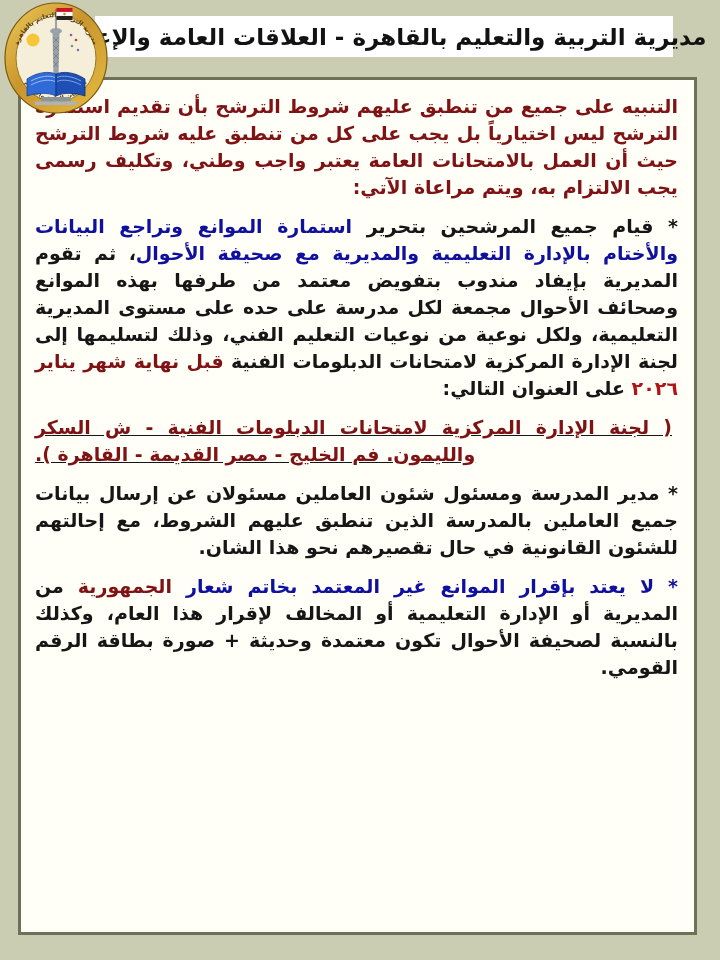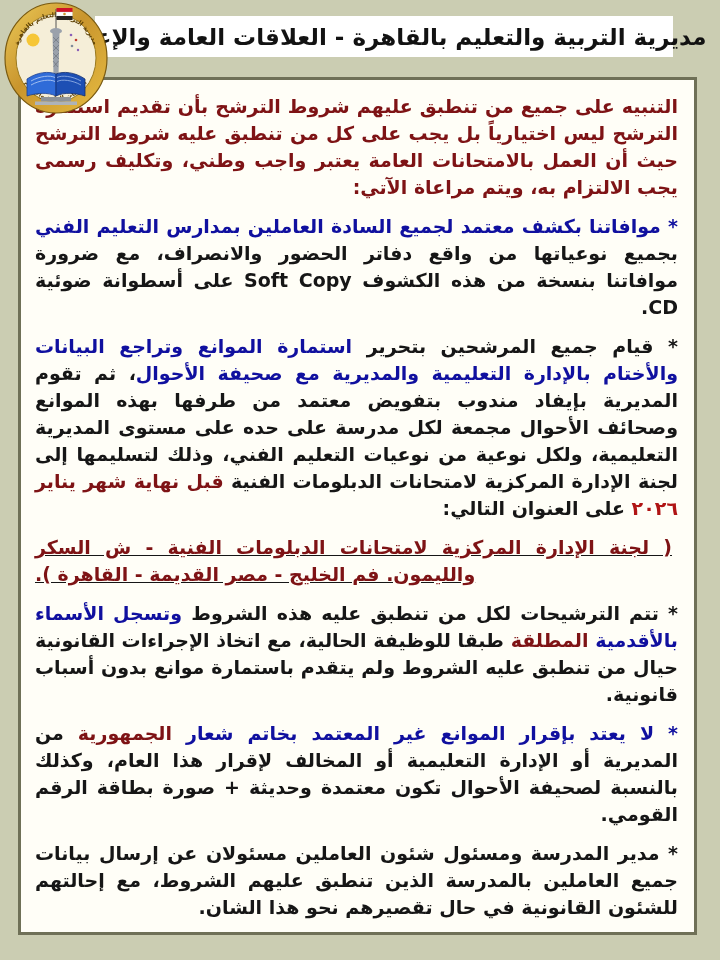--- a/index.html
+++ b/index.html
@@ -114,22 +114,20 @@
         <path d="M28,80 C37,75 47,74 52,76.5 M28,84 C37,79 47,78 52,80.5" stroke="#bcd2f5" stroke-width="0.8" fill="none"></path>
         <path d="M78,80 C69,75 59,74 54,76.5 M78,84 C69,79 59,78 54,80.5" stroke="#9db9e8" stroke-width="0.8" fill="none"></path>
         <rect x="38" y="96" width="30" height="4.5" fill="#8d9298"></rect>
         <rect x="32" y="100.5" width="42" height="3.5" fill="#aeb3b9"></rect>
       </g>
     </svg>
   </div>
 
   <div class="content-box" id="notice-body">
       <p class="para"><span class="c-maroon">التنبيه على جميع من تنطبق عليهم شروط الترشح بأن تقديم استمارة الترشح ليس اختيارياً بل يجب على كل من تنطبق عليه شروط الترشح حيث أن العمل بالامتحانات العامة يعتبر واجب وطني، وتكليف رسمى يجب الالتزام به، ويتم مراعاة الآتي:</span></p>
-      <p class="para"><span class="c-blue">* موافاتنا بكشف معتمد لجميع السادة العاملين بمدارس التعليم الفني</span><span class="c-black"> بجميع نوعياتها من واقع دفاتر الحضور والانصراف، مع ضرورة موافاتنا بنسخة من هذه الكشوف Soft Copy على أسطوانة ضوئية CD.</span></p>
       <p class="para"><span class="c-black">* قيام جميع المرشحين بتحرير </span><span class="c-blue">استمارة الموانع وتراجع البيانات والأختام بالإدارة التعليمية والمديرية مع صحيفة الأحوال</span><span class="c-black">، ثم تقوم المديرية بإيفاد مندوب بتفويض معتمد من طرفها بهذه الموانع وصحائف الأحوال مجمعة لكل مدرسة على حده على مستوى المديرية التعليمية، ولكل نوعية من نوعيات التعليم الفني، وذلك لتسليمها إلى لجنة الإدارة المركزية لامتحانات الدبلومات الفنية </span><span class="c-maroon">قبل نهاية شهر يناير </span><span class="c-red">٢٠٢٦</span><span class="c-black"> على العنوان التالي:</span></p>
       <p class="para address"><span class="c-maroon">( لجنة الإدارة المركزية لامتحانات الدبلومات الفنية - ش السكر والليمون. فم الخليج - مصر القديمة - القاهرة ).</span></p>
-      <p class="para"><span class="c-black">* تتم الترشيحات لكل من تنطبق عليه هذه الشروط </span><span class="c-blue">وتسجل الأسماء بالأقدمية</span><span class="c-maroon"> المطلقة</span><span class="c-black"> طبقا للوظيفة الحالية، مع اتخاذ الإجراءات القانونية حيال من تنطبق عليه الشروط ولم يتقدم باستمارة موانع بدون أسباب قانونية.</span></p>
+      <p class="para"><span class="c-black">* مدير المدرسة ومسئول شئون العاملين مسئولان عن إرسال بيانات جميع العاملين بالمدرسة الذين تنطبق عليهم الشروط، مع إحالتهم للشئون القانونية في حال تقصيرهم نحو هذا الشان.</span></p>
       <p class="para"><span class="c-blue">* لا يعتد بإقرار الموانع غير المعتمد بخاتم شعار</span><span class="c-maroon"> الجمهورية</span><span class="c-black"> من المديرية أو الإدارة التعليمية أو المخالف لإقرار هذا العام، وكذلك بالنسبة لصحيفة الأحوال تكون معتمدة وحديثة + صورة بطاقة الرقم القومي.</span></p>
-      <p class="para"><span class="c-black">* مدير المدرسة ومسئول شئون العاملين مسئولان عن إرسال بيانات جميع العاملين بالمدرسة الذين تنطبق عليهم الشروط، مع إحالتهم للشئون القانونية في حال تقصيرهم نحو هذا الشان.</span></p>
       <p class="para"></p>
     </div>
 
 </div>
 
 </body></html>

